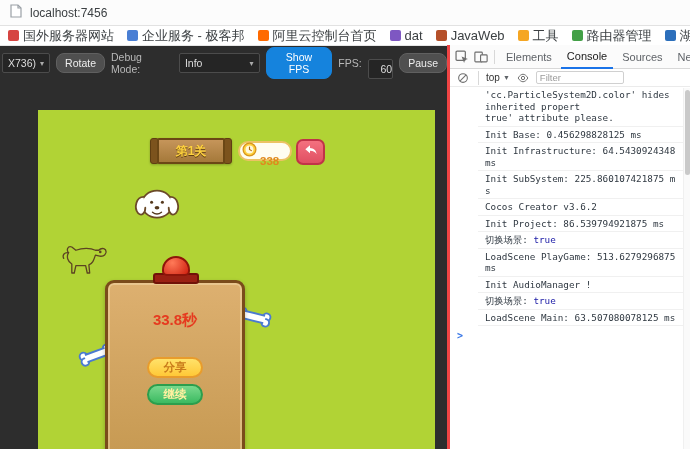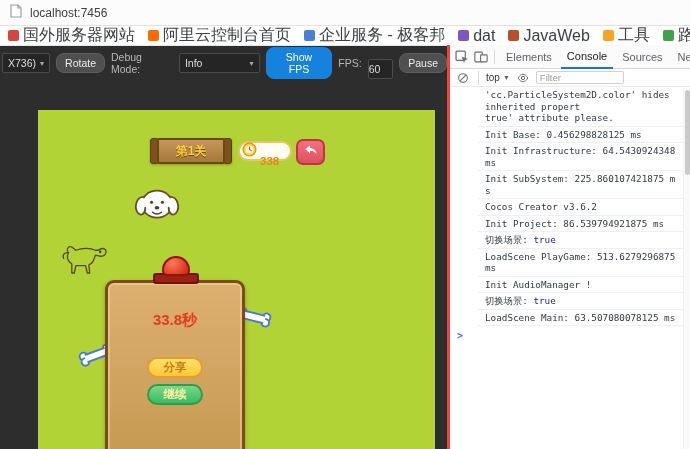--- a/index.html
+++ b/index.html
@@ -9,36 +9,36 @@
 
   
   .topbar { position:absolute; left:0; top:0; width:690px; height:26px; background:#fcfcfc;
             border-bottom:1px solid #e2e2e2; display:flex; align-items:center; padding-left:10px; gap:8px; }
   .url { font-size:12px; color:#3c4043; }
   .bookmarks { position:absolute; left:0; top:26px; width:690px; height:20px; background:#fff;
                border-bottom:1px solid #e6e6e6; display:flex; align-items:center; padding:0 8px; gap:13px;
                overflow:hidden; white-space:nowrap; }
   .bookmark { display:inline-flex; align-items:center; gap:4px; flex:0 0 auto; cursor:pointer; }
   .fav { width:11px; height:11px; border-radius:2px; flex:0 0 auto; }
-  .bm-label { font-size:16px; color:#3c4043; }
+  .bm-label { font-size:13px; color:#3c4043; }
 
   
   .preview { position:absolute; left:0; top:46px; width:447px; height:403px; background:#2d2d2d; overflow:hidden; }
   .ptoolbar { position:absolute; left:0; top:4px; width:100%; height:26px; display:flex; align-items:center; gap:6px;padding-left:8px; }
   .sel { background:#252525; border:1px solid #4c4c4c; color:#ddd; font-size:10.5px; padding:3px 5px;
          border-radius:2px; display:inline-flex; align-items:center; gap:4px; cursor:pointer; }
   .device-sel { margin-left:-6px; }
   .info-sel { width:82px; justify-content:space-between; }
   .caret { font-size:8px; color:#aaa; }
   .tbtn { background:#4f4f4f; border:1px solid #606060; color:#eee; font-size:10.5px; padding:3px 8px;
           border-radius:8px; cursor:pointer; font-family:inherit; }
   .tbtn.blue { background:#1583dd; border-color:#1583dd; color:#fff; }
   .tlabel { color:#b8b8b8; font-size:10.5px; }
   .tinput { background:#252525; border:1px solid #4c4c4c; color:#ddd; font-size:10.5px; padding:3px 0;
-            width:26px; text-align:left; border-radius:2px;margin-top:12px; }
+            width:26px; text-align:right; border-radius:2px;margin-top:12px; }
 
   .canvas { position:absolute; left:38px; top:64px; width:397px; height:339px; background:#b1d335; overflow:hidden; }
 
   .sign { position:absolute; left:112px; top:28px; width:82px; height:26px; display:flex; align-items:stretch;
           filter:drop-shadow(0 1px 1px rgba(0,0,0,.25)); }
   .sign-cap { width:9px; background:#7c531d; border:1px solid #5f3e12; border-radius:3px; }
   .sign-band { flex:1; margin:0 -2px; background:linear-gradient(#c6955a,#a5793a); border:2px solid #6b4715;
                border-radius:2px; display:flex; align-items:center; justify-content:center; z-index:1; }
   .sign-text { font-size:12px; font-weight:bold; color:#ffd23e; text-shadow:0 1px 0 #5f3e12; }
 
@@ -115,27 +115,27 @@
     <span class="url">localhost:7456</span>
   </div>
 
   <div class="bookmarks" id="bookmarks-bar">
     <span class="bookmark">
       <span class="fav" style="background: rgb(214, 69, 65);"></span>
       <span class="bm-label">国外服务器网站</span>
     </span>
 
     <span class="bookmark">
+      <span class="fav" style="background: rgb(74, 127, 212);"></span>
+      <span class="bm-label">企业服务 - 极客邦</span>
+    </span>
+
+    <span class="bookmark">
       <span class="fav" style="background: rgb(255, 106, 0);"></span>
       <span class="bm-label">阿里云控制台首页</span>
-    </span>
-
-    <span class="bookmark">
-      <span class="fav" style="background: rgb(74, 127, 212);"></span>
-      <span class="bm-label">企业服务 - 极客邦</span>
     </span>
 
     <span class="bookmark">
       <span class="fav" style="background: rgb(126, 87, 194);"></span>
       <span class="bm-label">dat</span>
     </span>
 
     <span class="bookmark">
       <span class="fav" style="background: rgb(181, 80, 42);"></span>
       <span class="bm-label">JavaWeb</span>

